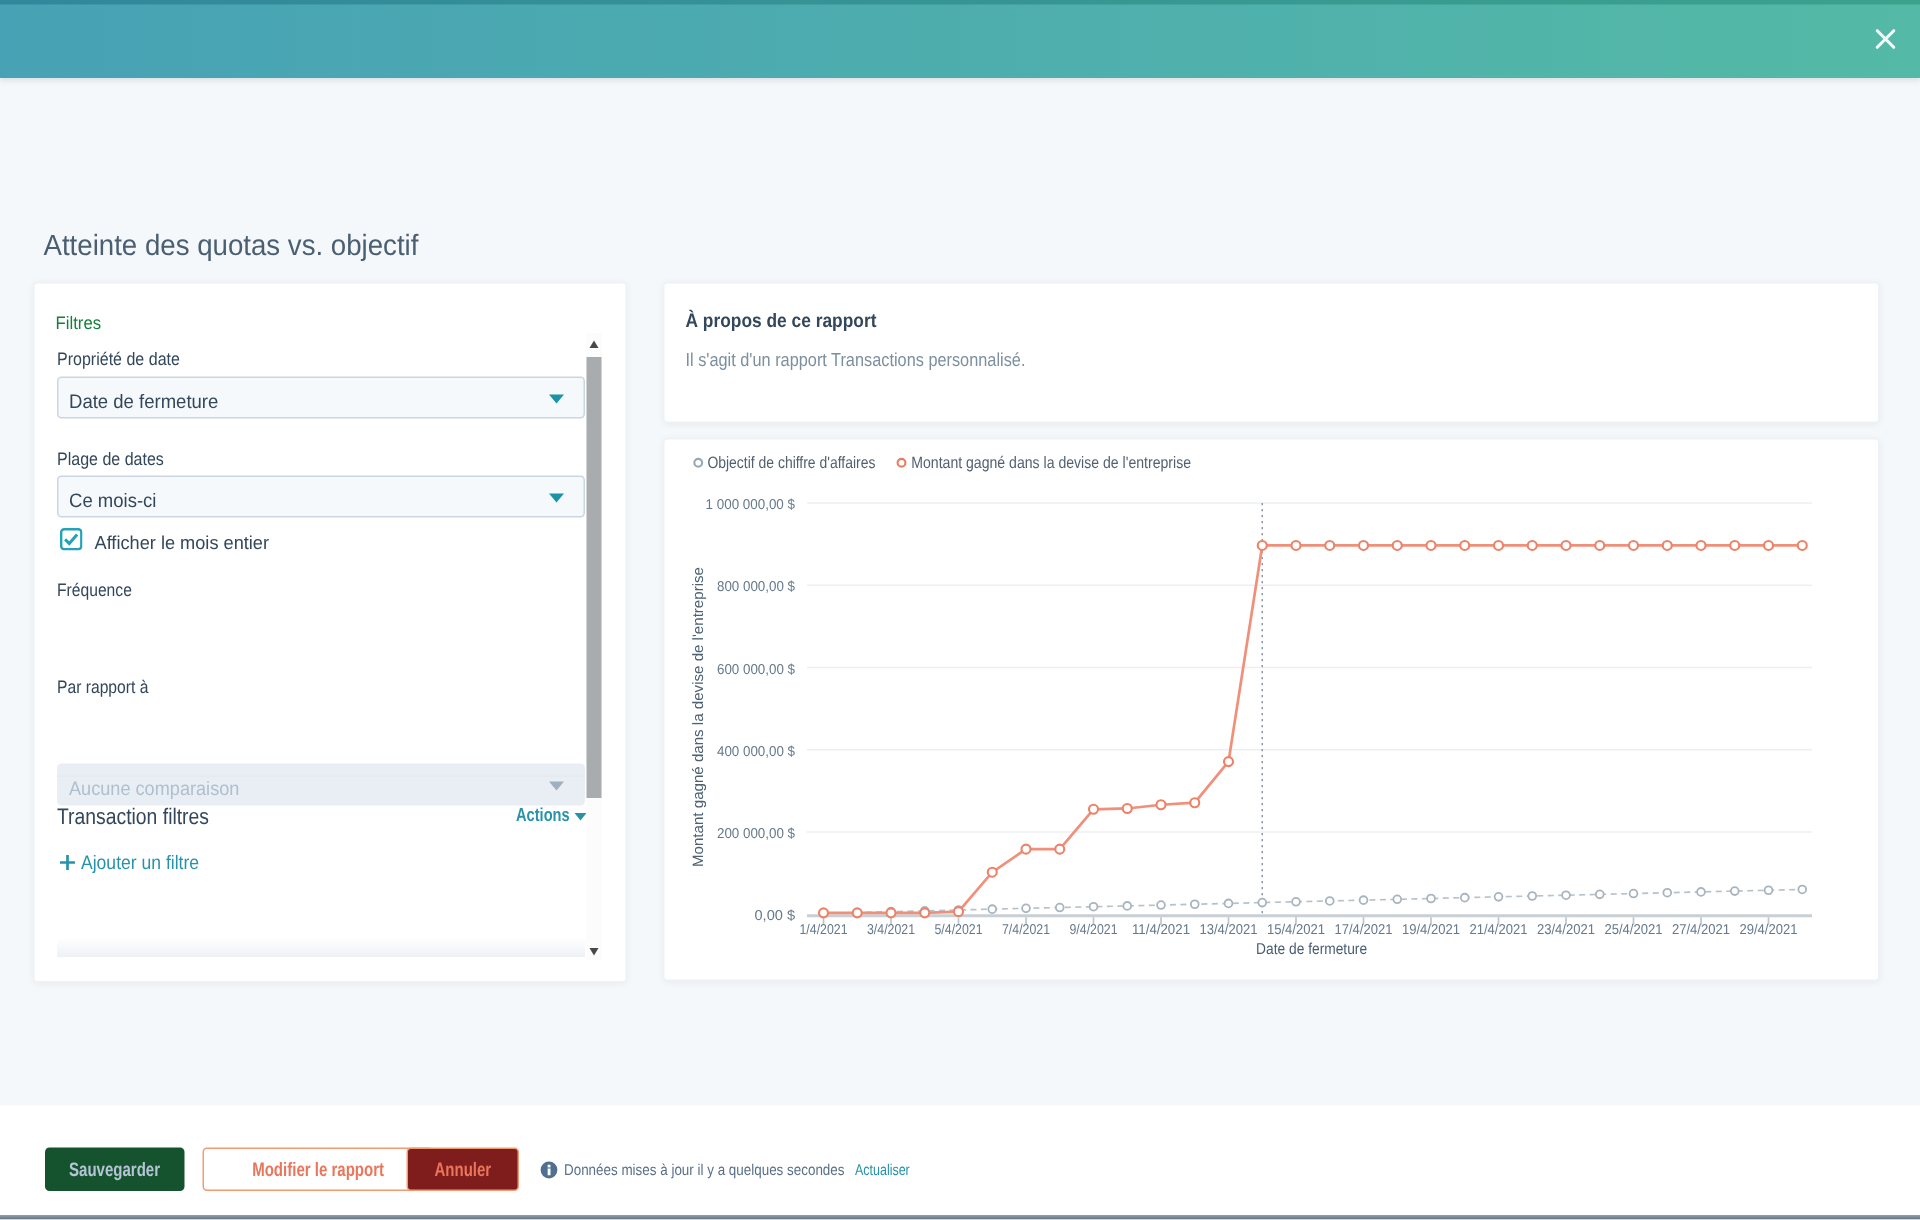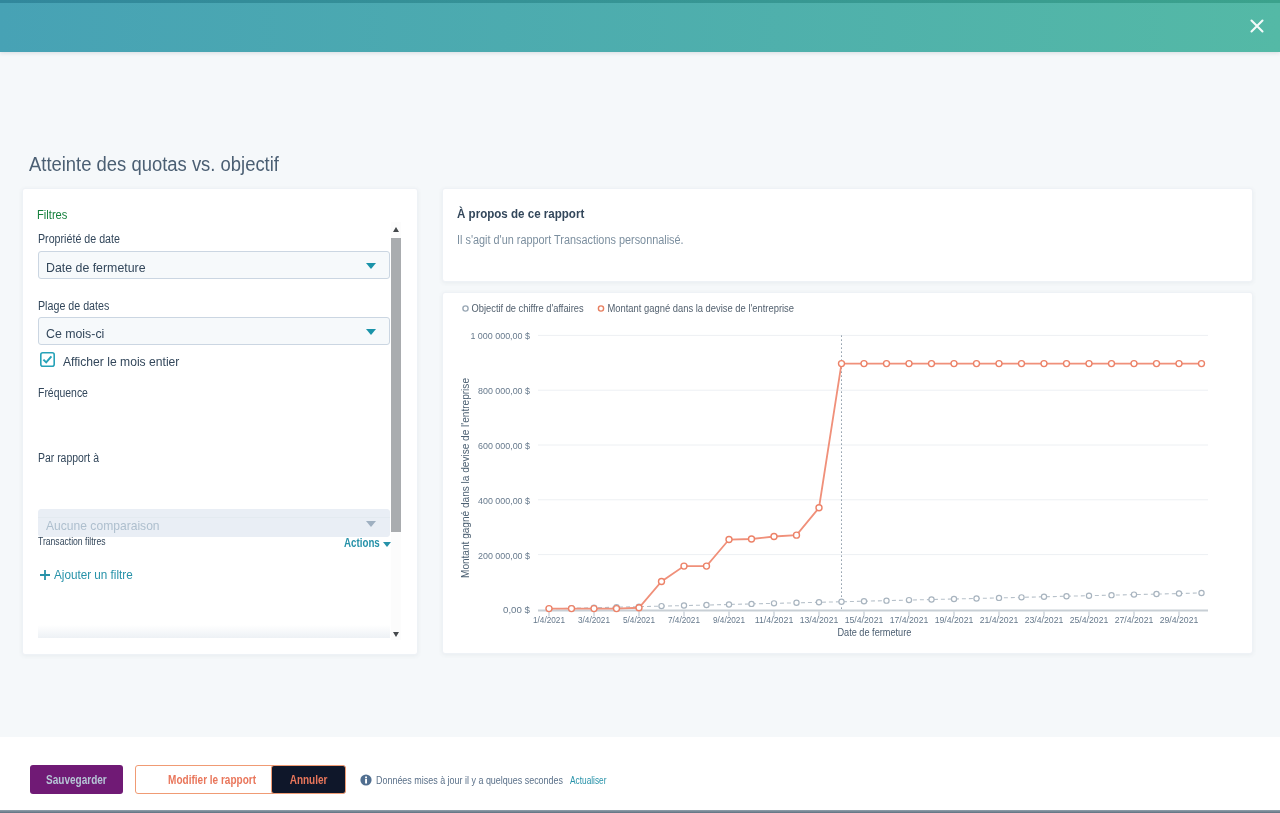--- a/index.html
+++ b/index.html
@@ -39,23 +39,23 @@
 
 #rp1 { left:442px; top:188px; width:811px; height:94px; }
 #rp2 { left:442px; top:292px; width:811px; height:362px; }
 
 
 #ftr { position:absolute; left:0; top:737px; width:1280px; height:73px; background:#fff; }
 #btmline { position:absolute; left:0; top:810px; width:1280px; height:3px; background:linear-gradient(#93a0ac,#5f7180); }
 .btn { position:absolute; top:765px; height:29px; border-radius:3px; font-size:13px; font-weight:bold;
   text-align:center; line-height:27px; }
 .btn .tx { transform:scaleX(0.77); transform-origin:50% 50%; }
-#bsave { left:30px; width:93px; background:#701a75; color:#b6c5d6; line-height:29px; }
+#bsave { left:30px; width:93px; background:#14532d; color:#b6c5d6; line-height:29px; }
 #bmod { left:135px; width:154px; background:#fff; border:1px solid #f09b74; color:#e9765b; }
-#bann { left:271px; width:75px; background:#0f172a; border:1px solid #f09b74; color:#e9765b; }
+#bann { left:271px; width:75px; background:#7f1d1d; border:1px solid #f09b74; color:#e9765b; }
 </style>
 </head>
 <body>
 
 <div id="hdr">
   <svg class="abs" style="left:1250px;top:19px" width="14" height="14" viewBox="0 0 14 14">
     <path d="M1.5 1.5 L12.5 12.5 M12.5 1.5 L1.5 12.5" stroke="#f3fbfa" stroke-width="2.1" stroke-linecap="round"></path>
   </svg>
 </div>
 
@@ -77,21 +77,21 @@
   <div class="abs" style="left:40px;top:165.5px;font-size:12.5px;color:#33475b;"><span class="tx" style="transform:scaleX(0.97);">Afficher le mois entier</span></div>
 
   <div class="flabel" style="left:15px;top:196.5px;"><span class="tx" style="transform:scaleX(0.87);">Fréquence</span></div>
 
   <div class="flabel" style="left:15px;top:261.5px;"><span class="tx" style="transform:scaleX(0.87);">Par rapport à</span></div>
   <div class="sel dis" style="top:272px;margin-top:48px;"><span class="tx" style="transform:scaleX(0.93);">Aucune comparaison</span><span class="car"></span></div>
 
   <div class="abs" style="left:15px;top:327.5px;width:352px;height:1px;background:#e3eaf0;"></div>
 
   <div class="abs" style="left:15px;top:436px;width:352px;height:13px;background:linear-gradient(rgba(238,242,246,0),#edf1f5);"></div>
-  <div class="abs" style="left:15px;top:347px;font-size:10px;color:#33475b;text-align:center;"><span class="tx" style="transform:scaleX(0.86);">Transaction filtres</span></div>
+  <div class="abs" style="left:15px;top:347px;font-size:15px;color:#33475b;text-align:center;"><span class="tx" style="transform:scaleX(0.86);">Transaction filtres</span></div>
   <div class="abs" style="left:321px;top:347px;font-size:12.5px;font-weight:bold;color:#2792a9;"><span class="tx" style="transform:scaleX(0.78);">Actions</span></div>
   <div class="abs" style="left:360px;top:352.5px;width:0;height:0;border-left:4px solid transparent;border-right:4px solid transparent;border-top:5px solid #2792a9;"></div>
   <svg class="abs" style="left:16px;top:380px" width="12" height="12" viewBox="0 0 12 12">
     <path d="M6 1 V11 M1 6 H11" stroke="#2792a9" stroke-width="1.8"></path>
   </svg>
   <div class="abs" style="left:31px;top:378px;font-size:13px;color:#2792a9;"><span class="tx" style="transform:scaleX(0.9);">Ajouter un filtre</span></div>
 </div>
 
 <div id="sbar"></div>
 <div id="sthumb"></div>

